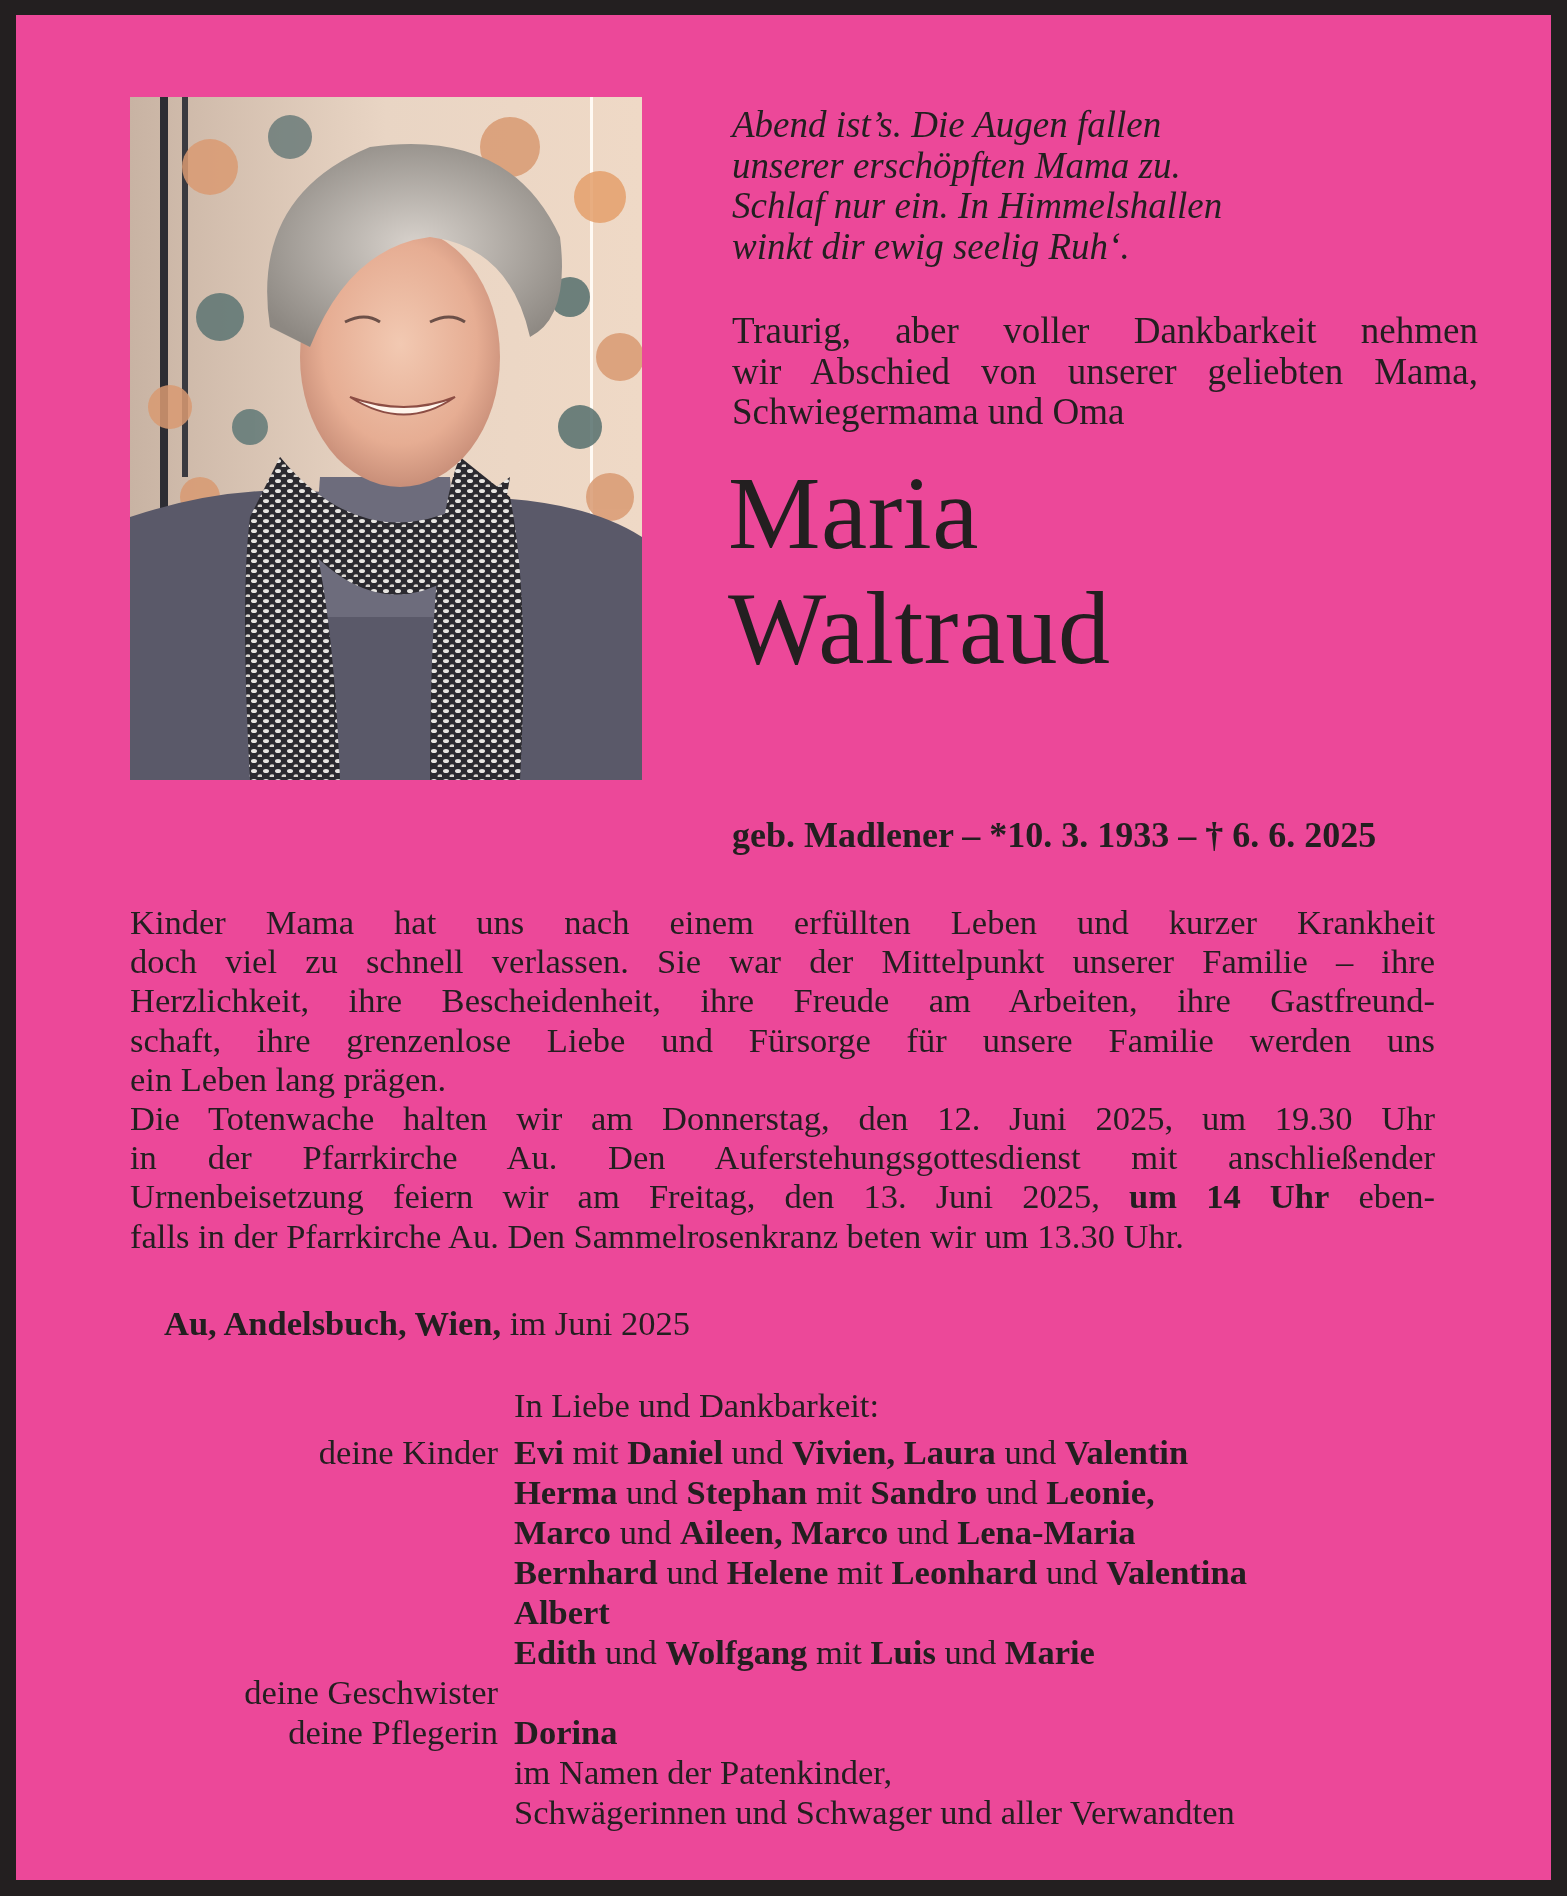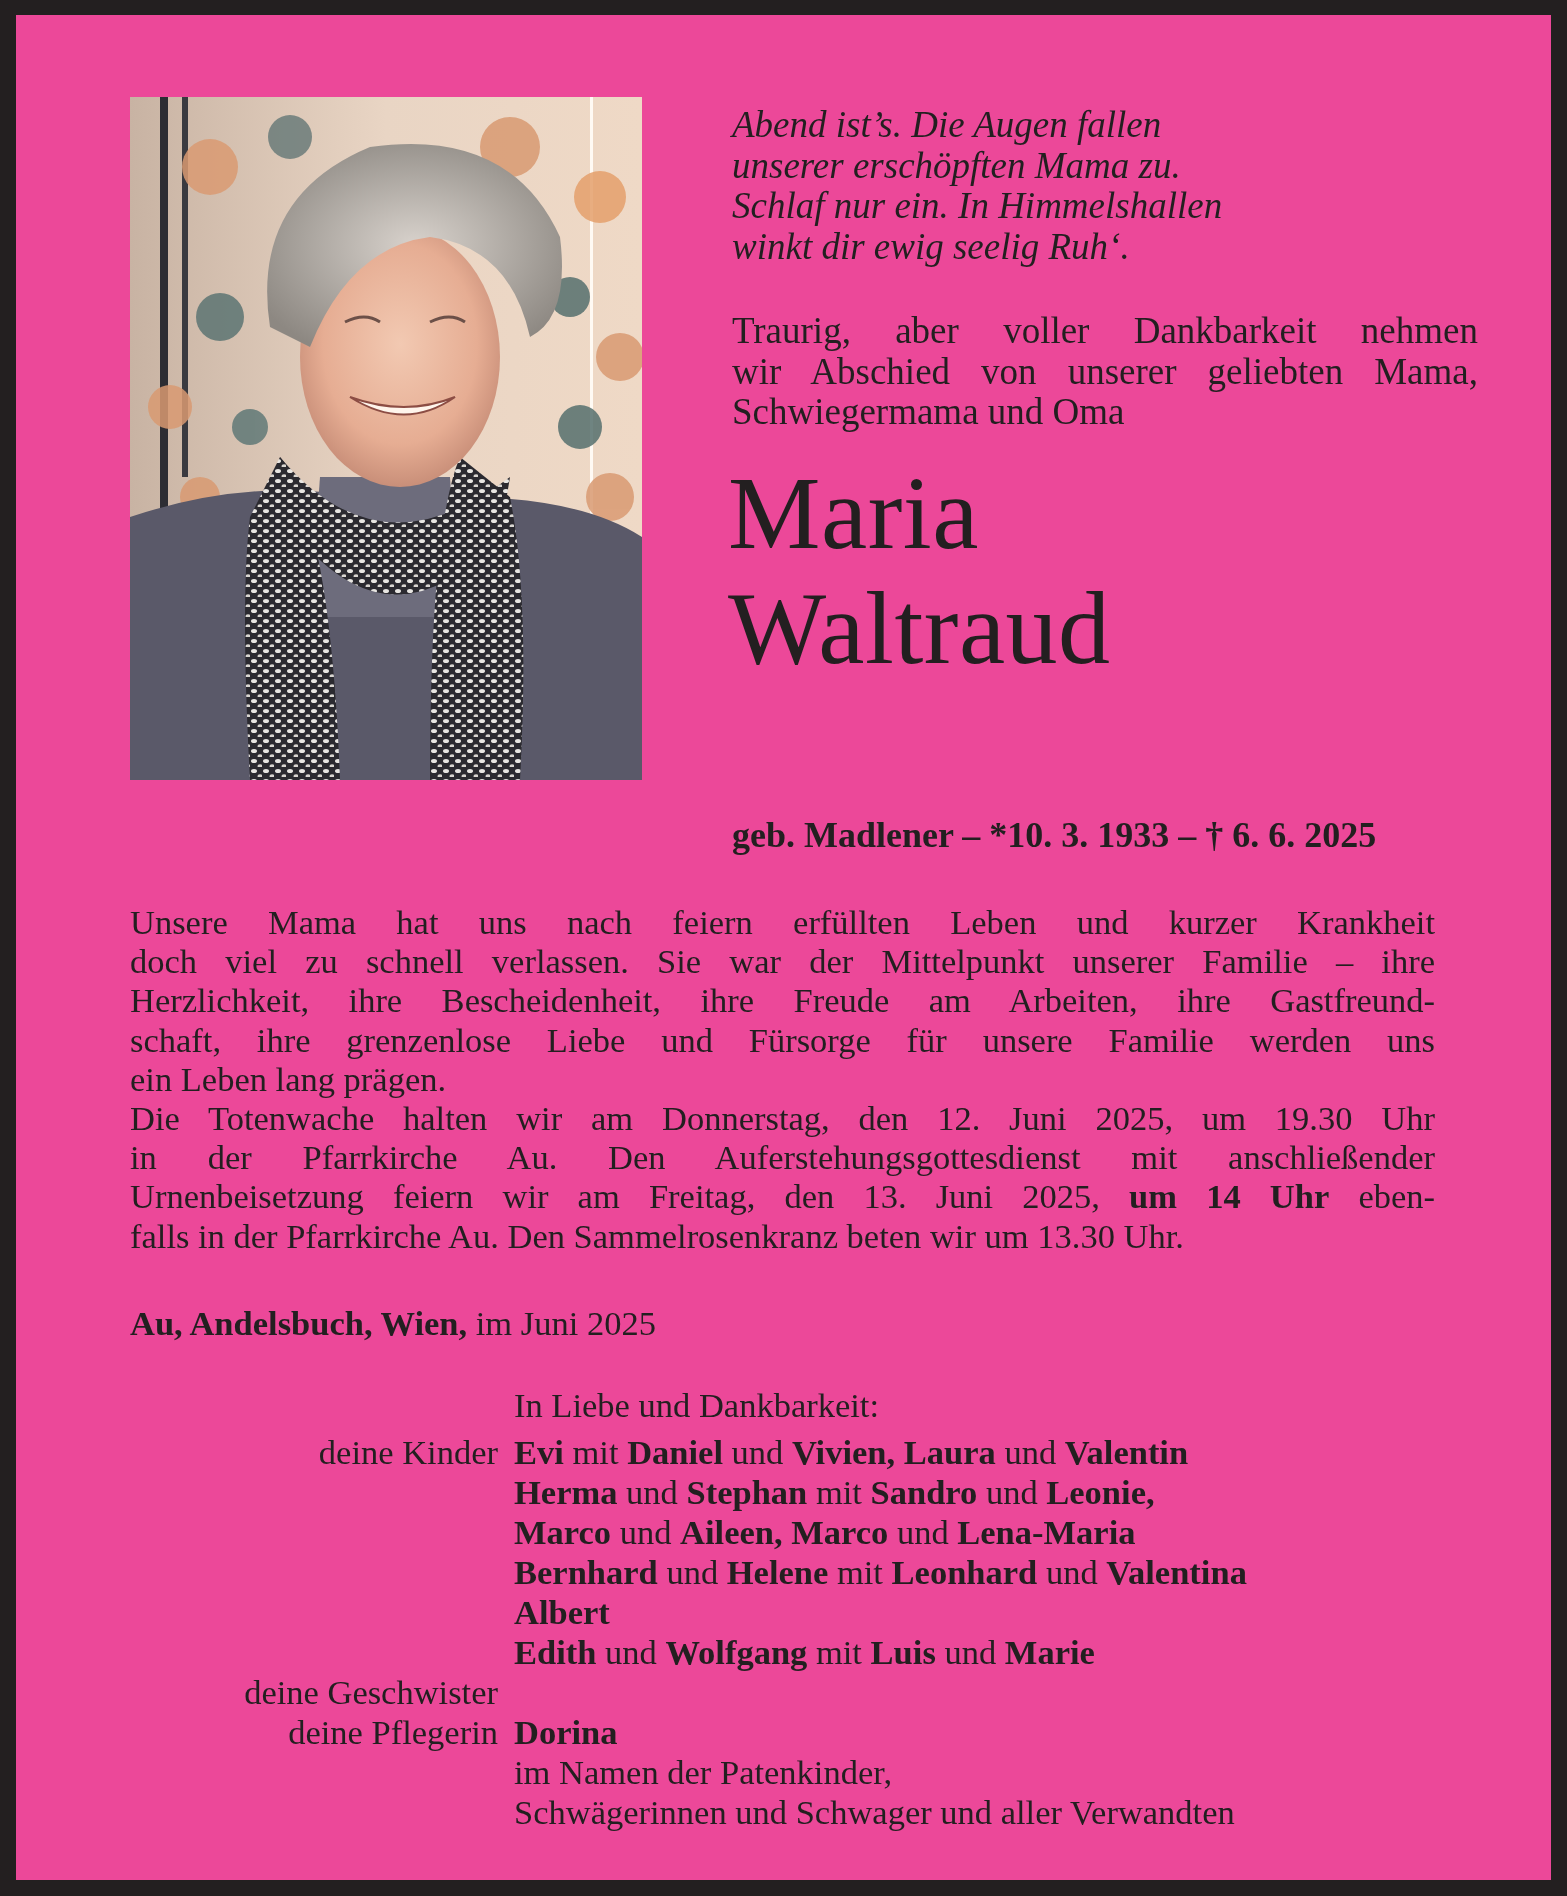--- a/index.html
+++ b/index.html
@@ -81,21 +81,21 @@
   .body-text b { font-weight: bold; }
 
   .place {
     position: absolute;
     left: 114px; top: 1288px;
     font-family: "Liberation Serif", serif;
     font-size: 34.5px;
     line-height: 40px;
     white-space: nowrap;
   }
-  .place b { font-weight: bold; }
+  .place b { font-weight: bold; margin-left: 34px; }
 
   .sig {
     position: absolute;
     left: 114px; top: 1370px;
     width: 1320px;
     font-family: "Liberation Serif", serif;
     font-size: 34.5px;
   }
   .sig .row { display: flex; height: 40px; line-height: 40px; white-space: nowrap; align-items: center; }
   .sig .row.first { margin-bottom: 7px; }
@@ -184,21 +184,21 @@
   </div>
 
   <div class="name">
     <span>Maria</span>
     <span>Waltraud</span>
   </div>
 
   <div class="dates">geb. Madlener – *10. 3. 1933 – † 6. 6. 2025</div>
 
   <div class="body-text">
-    <span class="line j">Unsere Mama hat uns nach feiern erfüllten Leben und kurzer Krankheit</span>
+    <span class="line j">Kinder Mama hat uns nach einem erfüllten Leben und kurzer Krankheit</span>
     <span class="line j">doch viel zu schnell verlassen. Sie war der Mittelpunkt unserer Familie – ihre</span>
     <span class="line j">Herzlichkeit, ihre Bescheidenheit, ihre Freude am Arbeiten, ihre Gastfreund-</span>
     <span class="line j">schaft, ihre grenzenlose Liebe und Fürsorge für unsere Familie werden uns</span>
     <span class="line">ein Leben lang prägen.</span>
     <span class="line j">Die Totenwache halten wir am Donnerstag, den 12. Juni 2025, um 19.30 Uhr</span>
     <span class="line j">in der Pfarrkirche Au. Den Auferstehungsgottesdienst mit anschließender</span>
     <span class="line j">
       <span>Urnenbeisetzung feiern wir am Freitag, den 13. Juni 2025,</span>
       <b>um 14 Uhr</b>
       <span>eben-</span>

